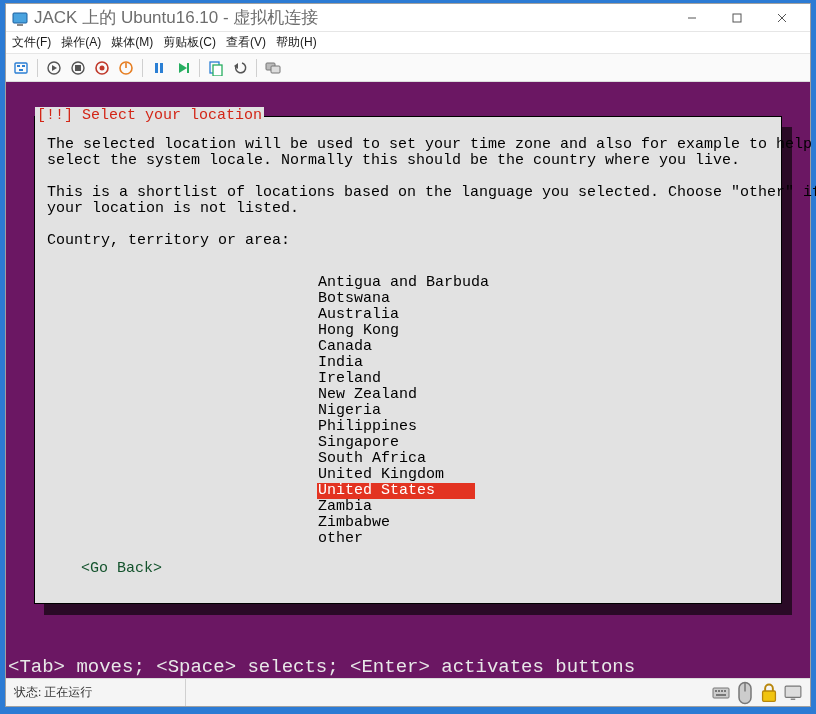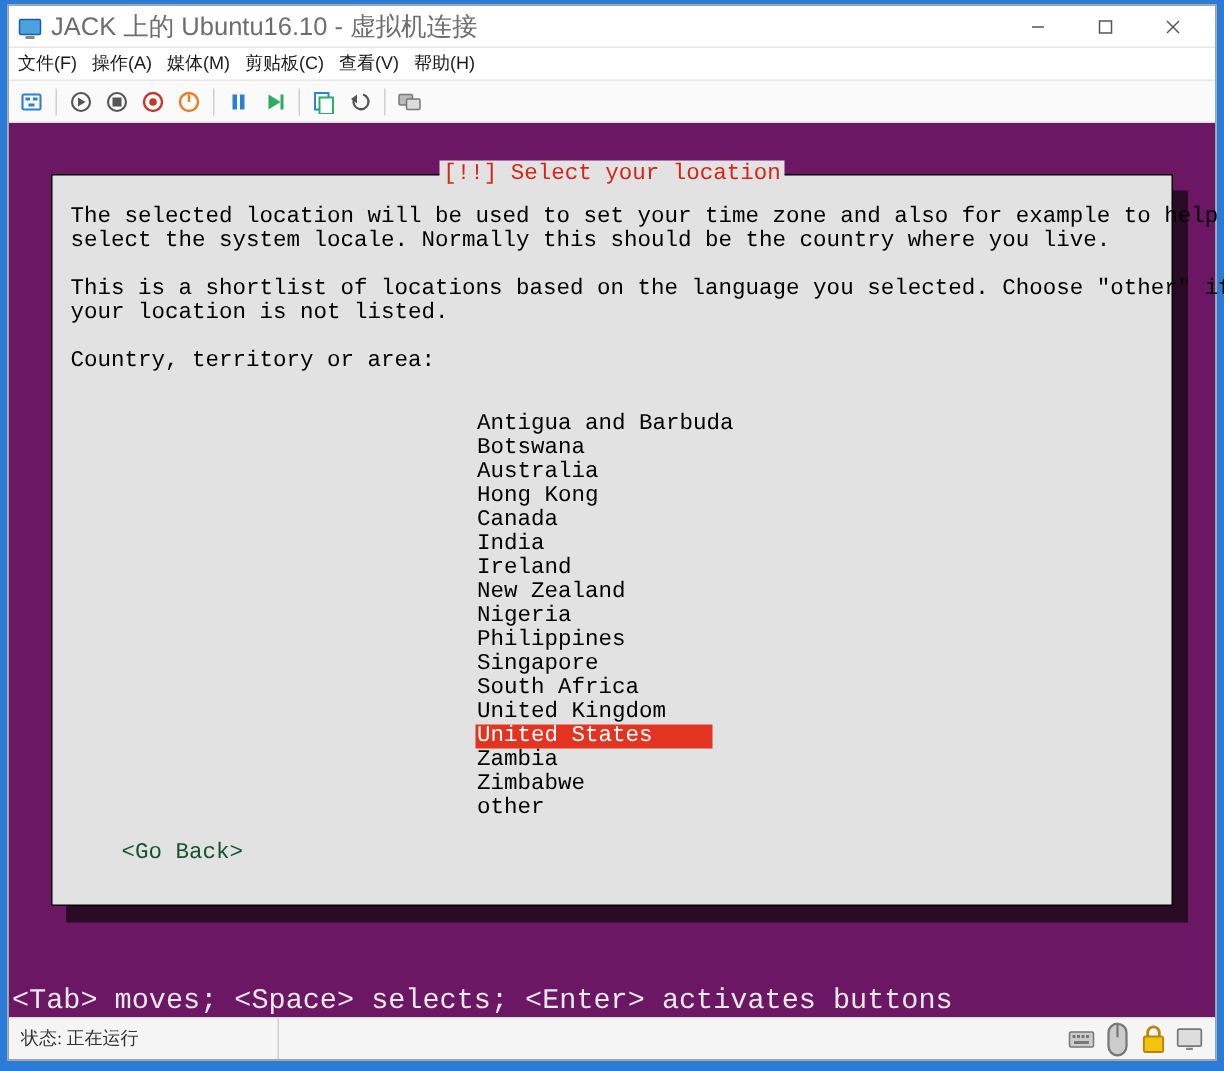--- a/index.html
+++ b/index.html
@@ -106,21 +106,21 @@
     left: 28px; top: 34px;
     width: 748px; height: 488px;
     background: #e2e2e2;
     color: #000;
     border: 1px solid #000;
   }
   .panel-title {
     position: absolute;
     top: -9px;
     left: 0; right: 0;
-    text-align: center;
+    text-align: left;
     color: #d32617;
     background: transparent;
   }
   .panel-title span {
     background: #e2e2e2;
     padding: 0 2px;
   }
   .panel-body {
     padding: 20px 12px 12px 12px;
     white-space: pre;

